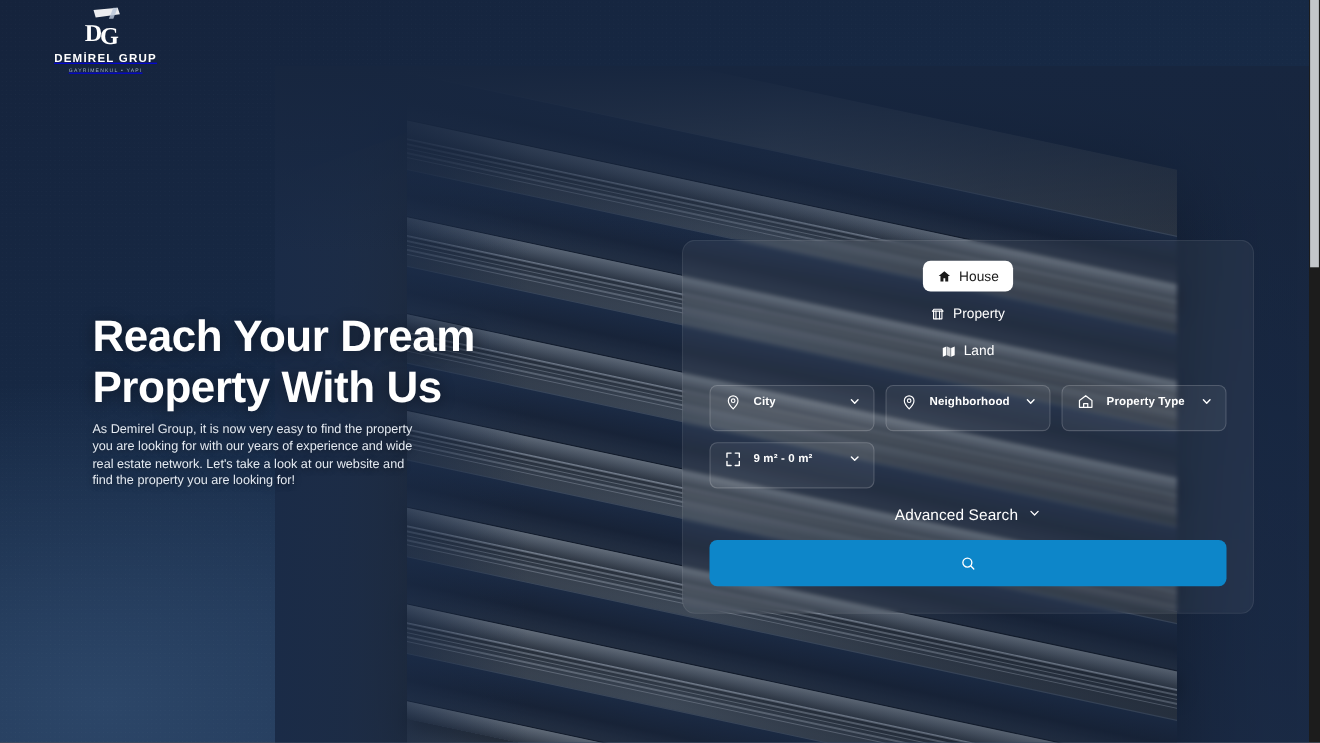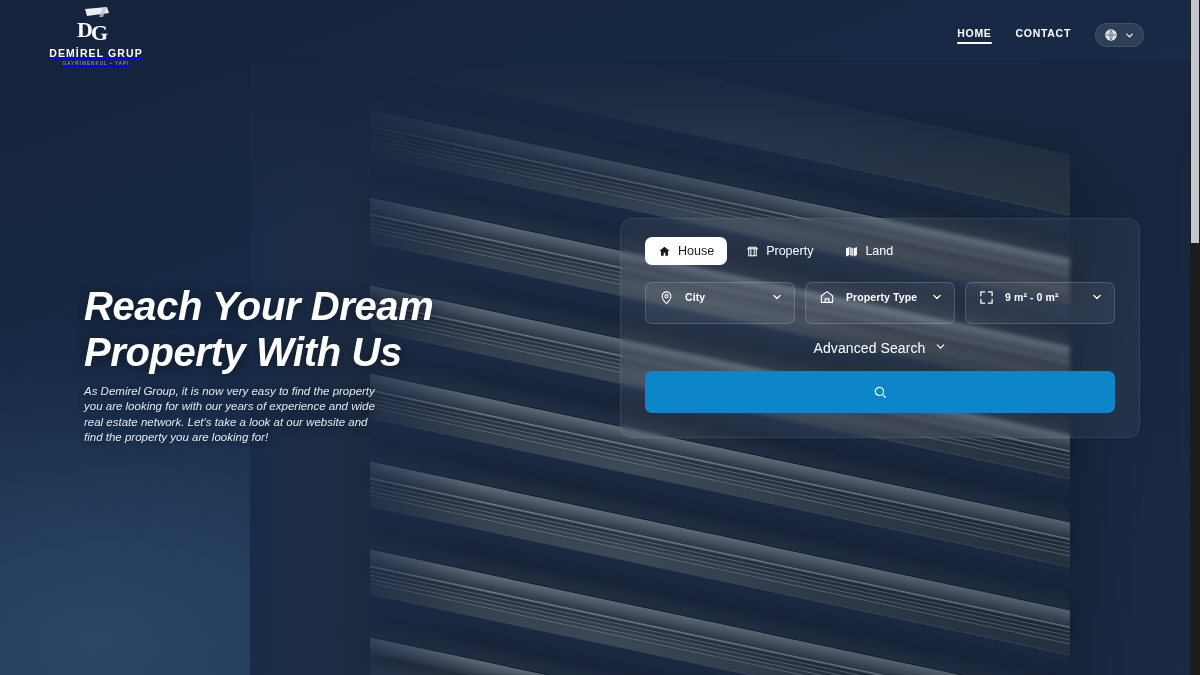--- a/index.html
+++ b/index.html
@@ -143,21 +143,21 @@
     background:rgba(255,255,255,.10);
     border:1px solid rgba(255,255,255,.10);
     border-radius:999px;
     padding:4px 8px 4px 8px;
     cursor:pointer;
   }
   .lang svg{ display:block; }
 
   
   .hero-copy{
-    position:absolute; left:84px; top:283px; width:480px; z-index:20;font-style:italic;
+    position:absolute; left:84px; top:283px; width:480px; z-index:20;
   }
   .hero-title{
     color:#ffffff;
     font-size:40px; line-height:46px; font-weight:700;
     letter-spacing:-.4px;
     text-shadow:0 2px 14px rgba(0,0,0,.45);
   }
   .hero-text{
     margin-top:9px;
     color:#e3e9f1; font-size:11.5px; line-height:15.3px; font-weight:400;
@@ -168,21 +168,21 @@
   
   .panel{
     position:absolute; left:620px; top:218px;
     width:520px; padding:18px 24px 24px 24px;
     background:rgba(255,255,255,.055);
     border:1px solid rgba(255,255,255,.07);
     border-radius:12px;
     backdrop-filter:blur(2px);
     z-index:25;
   }
-  .tabs{ display:flex; align-items:center; gap:6px; margin-bottom:17px; }
+  .tabs{ display:flex; align-items:center; gap:6px; margin-bottom:17px;flex-direction:column; }
   .tab{
     display:flex; align-items:center; gap:7px;
     padding:7px 13px; border-radius:7px;
     font-size:12.5px; font-weight:500; color:#ffffff;
     cursor:pointer; white-space:nowrap;
     background:transparent; border:none;
     font-family:inherit;
   }
   .tab.active{ background:#ffffff; color:#1a1a1a; font-weight:500; }
   .tab svg{ display:block; }
@@ -280,38 +280,20 @@
           <path d="M12 5 L34 3 L36 9 L14 12 Z" fill="#ffffff" opacity=".92"></path>
           <path d="M30 3 L34 3 L30 13 L26 13 Z" fill="#b9c6d8" opacity=".8"></path>
           <text x="4" y="33" font-family="Liberation Serif, serif" font-size="22" font-weight="700" fill="#ffffff">D</text>
           <text x="18" y="36" font-family="Liberation Serif, serif" font-size="22" font-weight="700" fill="#ffffff">G</text>
         </svg>
       </span>
       <span class="logo-name">DEMİREL GRUP</span>
       <span class="logo-sub">GAYRİMENKUL  •  YAPI</span>
     </a>
 
-    <nav class="nav">
-      <a class="nav-link active" href="#">HOME</a>
-      <a class="nav-link" href="#">CONTACT</a>
-
-      <div class="lang">
-        <span>
-          <svg width="14" height="14" viewBox="0 0 24 24" fill="none" stroke="#ffffff" stroke-width="1.8">
-            <circle cx="12" cy="12" r="9" fill="#d9dee6" stroke="#eef2f7"></circle>
-            <path d="M3 12h18M12 3c2.6 3 2.6 15 0 18M12 3c-2.6 3-2.6 15 0 18" stroke="#5a6675" stroke-width="1.4"></path>
-          </svg>
-        </span>
-        <span>
-          <svg width="11" height="11" viewBox="0 0 24 24" fill="none" stroke="#ffffff" stroke-width="2.4" stroke-linecap="round" stroke-linejoin="round">
-            <polyline points="6 9 12 15 18 9"></polyline>
-          </svg>
-        </span>
-      </div>
-    </nav>
   </div>
 
   <div class="hero-copy">
     <h1 class="hero-title">Reach Your Dream Property With Us</h1>
     <p class="hero-text">As Demirel Group, it is now very easy to find the property you are looking for with our years of experience and wide real estate network. Let's take a look at our website and find the property you are looking for!</p>
   </div>
 
   <div class="panel">
 
     <div class="tabs">
@@ -360,20 +342,34 @@
         </span>
         <span class="flabel">City</span>
         <span class="fchev">
           <svg width="12" height="12" viewBox="0 0 24 24" fill="none" stroke="#ffffff" stroke-width="2.6" stroke-linecap="round" stroke-linejoin="round">
               <polyline points="6 9 12 15 18 9"></polyline>
             </svg>
         </span>
       </div>
 
 
+      <div class="field">
+        <span class="ficon">
+          <svg width="15" height="15" viewBox="0 0 24 24" fill="none" stroke="#ffffff" stroke-width="1.7">
+            <path d="M12 22s7-7.1 7-12a7 7 0 1 0-14 0c0 4.9 7 12 7 12Z"></path>
+            <circle cx="12" cy="10" r="2.6"></circle>
+          </svg>
+        </span>
+        <span class="flabel">Neighborhood</span>
+        <span class="fchev">
+          <svg width="12" height="12" viewBox="0 0 24 24" fill="none" stroke="#ffffff" stroke-width="2.6" stroke-linecap="round" stroke-linejoin="round">
+              <polyline points="6 9 12 15 18 9"></polyline>
+            </svg>
+        </span>
+      </div>
 
       <div class="field">
         <span class="ficon">
           <svg width="16" height="16" viewBox="0 0 24 24" fill="none" stroke="#ffffff" stroke-width="1.7" stroke-linejoin="round">
             <path d="M3.5 10.5 12 4l8.5 6.5V20h-17Z"></path>
             <path d="M9.2 20v-5.2h5.6V20"></path>
           </svg>
         </span>
         <span class="flabel">Property Type</span>
         <span class="fchev">

